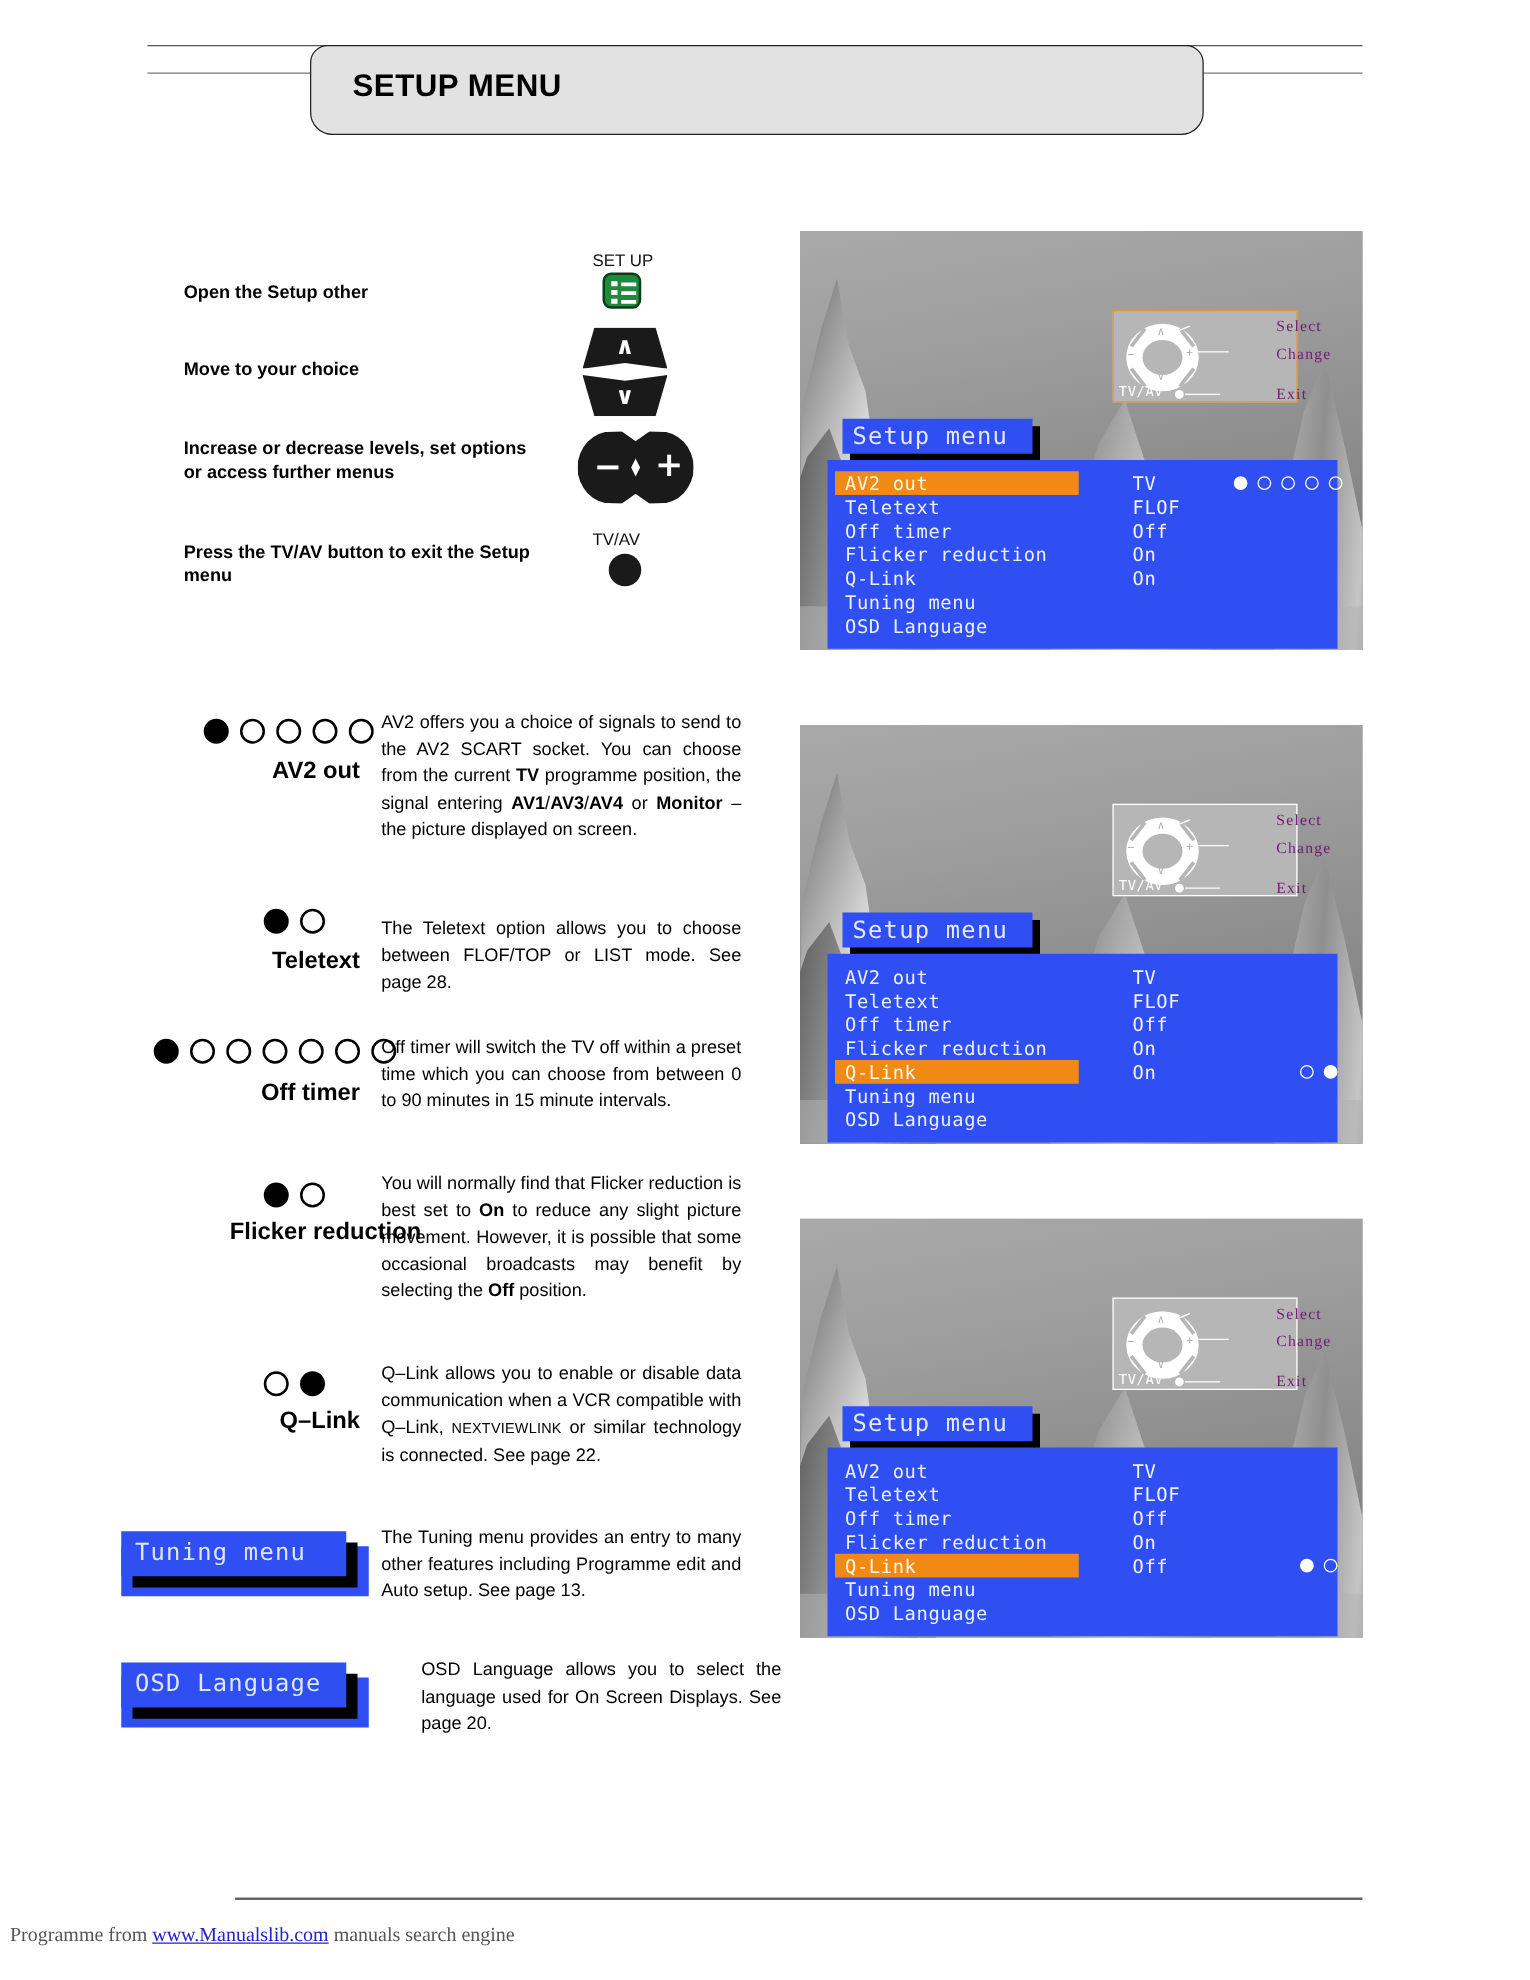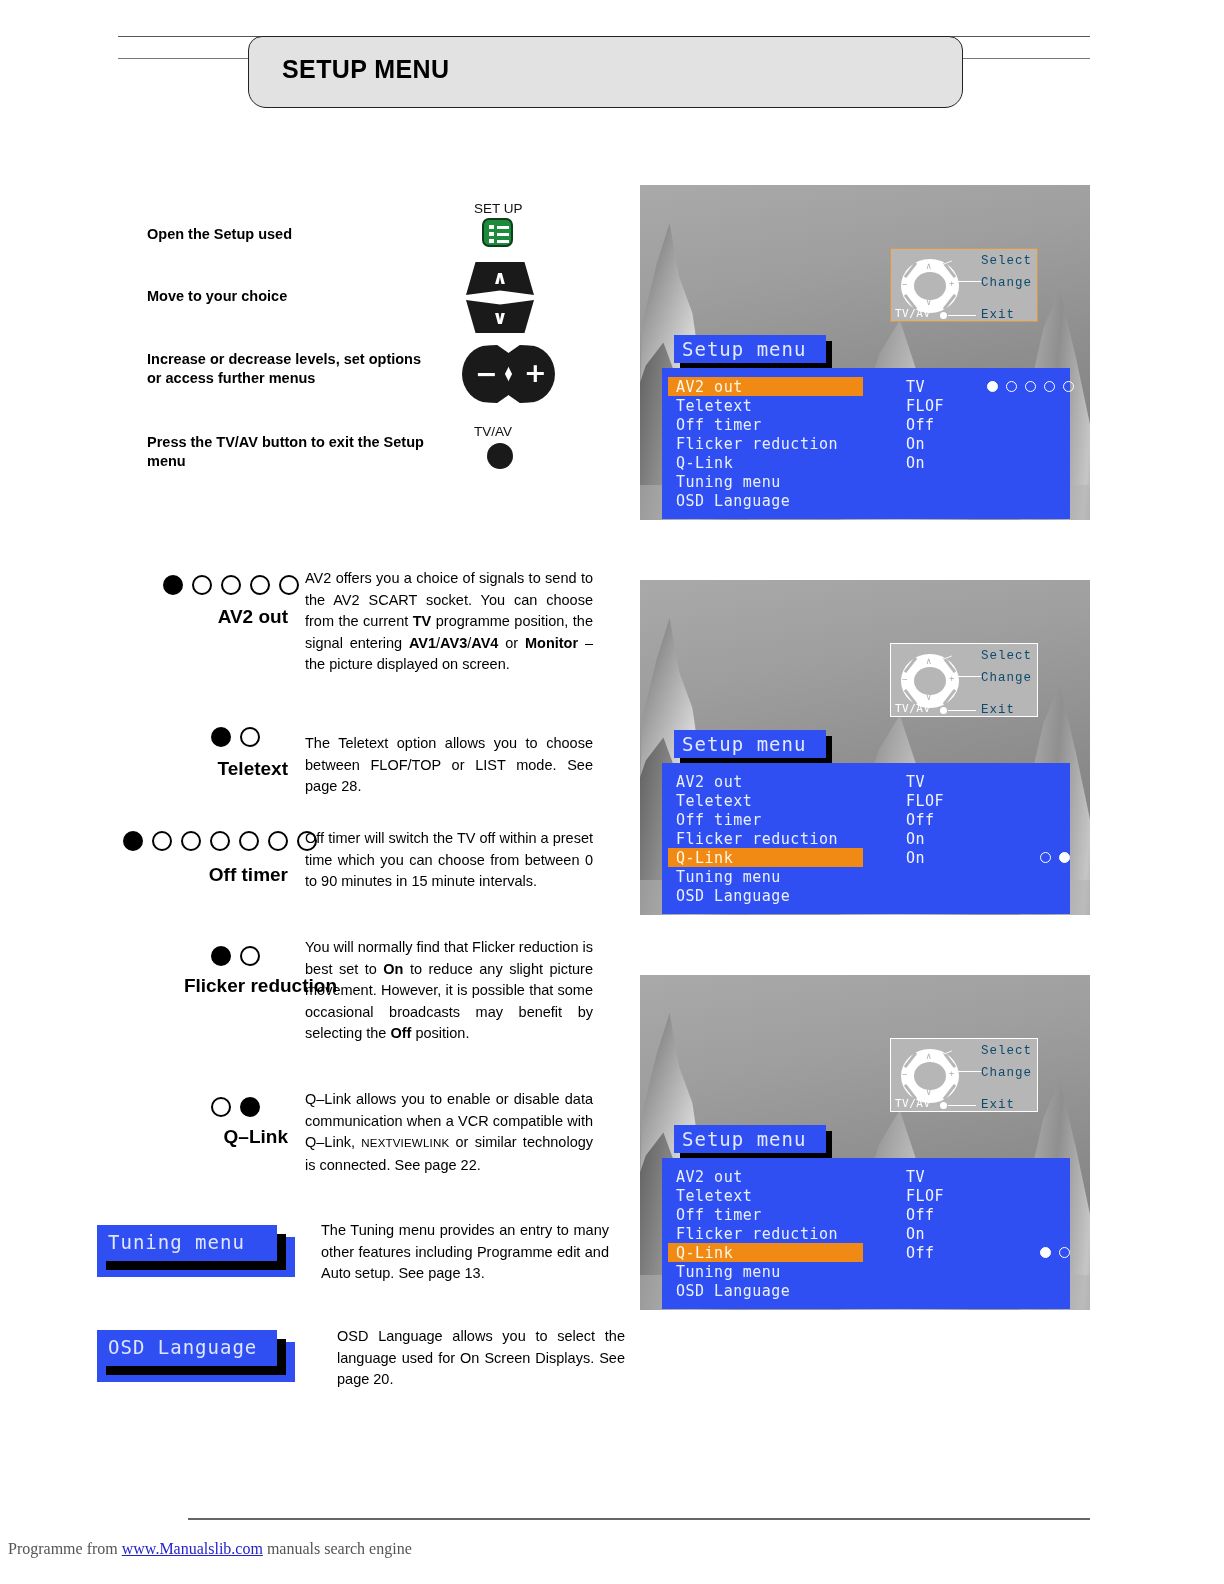--- a/index.html
+++ b/index.html
@@ -97,21 +97,21 @@
 
   
   .hintbox{position:absolute;width:148px;height:74px;background:#b6b6b6;box-sizing:border-box;}
   .hintbox.accent{border:1.6px solid #e39640;}
   .hintbox.plain{border:1.6px solid #ffffff;}
   .pad{position:absolute;left:10px;top:10px;width:58px;height:54px;}
   .pad .ring{position:absolute;left:0;top:0;width:58px;height:54px;border-radius:50%;background:#fff;}
   .pad .hole{position:absolute;left:13px;top:13px;width:32px;height:28px;border-radius:50%;background:#b6b6b6;}
   .pad .gapv{position:absolute;background:#b6b6b6;}
   .pad .lbl{position:absolute;color:#b0b0b0;font-size:9px;font-family:"DejaVu Sans Mono","Liberation Mono",monospace;}
-  .hint-txt{position:absolute;color:#0c4a6e;font-family:Liberation Mono, monospace;font-size:12.5px;letter-spacing:1px;}
+  .hint-txt{position:absolute;color:#701a75;font-family:Liberation Serif, serif;font-size:12.5px;letter-spacing:1px;margin-left:40px;}
   .hint-line{position:absolute;background:#fff;height:1.4px;}
   .hint-tvav{position:absolute;color:#fff;font-family:"DejaVu Sans Mono","Liberation Mono",monospace;font-size:11px;letter-spacing:.5px;}
   .hint-dot{position:absolute;width:7px;height:7px;border-radius:50%;background:#fff;}
 
   
   .menu-title{position:absolute;height:28px;}
   .menu-title .blk{position:absolute;left:6px;top:6px;width:152px;height:28px;background:#000;}
   .menu-title .bg{position:absolute;left:0;top:0;width:152px;height:28px;background:#2f4ff2;}
   .menu-title .bg span{position:absolute;left:8px;top:3px;color:#e4e9ff;
     font-family:"DejaVu Sans Mono","Liberation Mono",monospace;font-size:19px;letter-spacing:1px;}
@@ -135,21 +135,21 @@
 </head>
 <body>
 
 <div class="page">
 
   <div class="hdr-line-a"></div>
   <div class="hdr-line-b"></div>
   <div class="hdr-tab"></div>
   <div class="hdr-title">SETUP MENU</div>
 
-  <div class="instr instr-1">Open the Setup used</div>
+  <div class="instr instr-1">Open the Setup other</div>
   <div class="instr instr-2">Move to your choice</div>
   <div class="instr instr-3">Increase or decrease levels, set options or access further menus</div>
   <div class="instr instr-4">Press the TV/AV button to exit the Setup menu</div>
 
   <div class="setup-label">SET UP</div>
   <div class="setup-btn">
     <i class="sb-d" style="top:5px"></i>
       <i class="sb-l" style="top:5.5px"></i>
     <i class="sb-d" style="top:12px"></i>
       <i class="sb-l" style="top:12.5px"></i>
@@ -213,21 +213,21 @@
       </div>
       <div class="opt-name" style="left: 288px; top: 1126px; transform: translateX(-100%);">Q–Link</div>
       <div class="body-txt" style="left: 305px; top: 1089px;">Q–Link allows you to enable or disable data communication when a VCR compatible with Q–Link, <span class="sc">NEXTVIEWLINK</span> or similar technology is connected. See page 22.</div>
       <div class="osd-badge" style="left: 97px; top: 1225px;">
         <div class="under"></div>
         <div class="shadow"></div>
         <div class="face">
           <span>Tuning menu</span>
         </div>
       </div>
-      <div class="body-txt" style="left: 321px; top: 1220px;">The Tuning menu provides an entry to many other features including Programme edit and Auto setup. See page 13.</div>
+      <div class="body-txt" style="left: 305px; top: 1220px;">The Tuning menu provides an entry to many other features including Programme edit and Auto setup. See page 13.</div>
       <div class="osd-badge" style="left: 97px; top: 1330px;">
         <div class="under"></div>
         <div class="shadow"></div>
         <div class="face">
           <span>OSD Language</span>
         </div>
       </div>
       <div class="body-txt" style="left: 305px; top: 1326px; margin-left: 32px;">OSD Language allows you to select the language used for On Screen Displays. See page 20.</div>
     </div>
 

